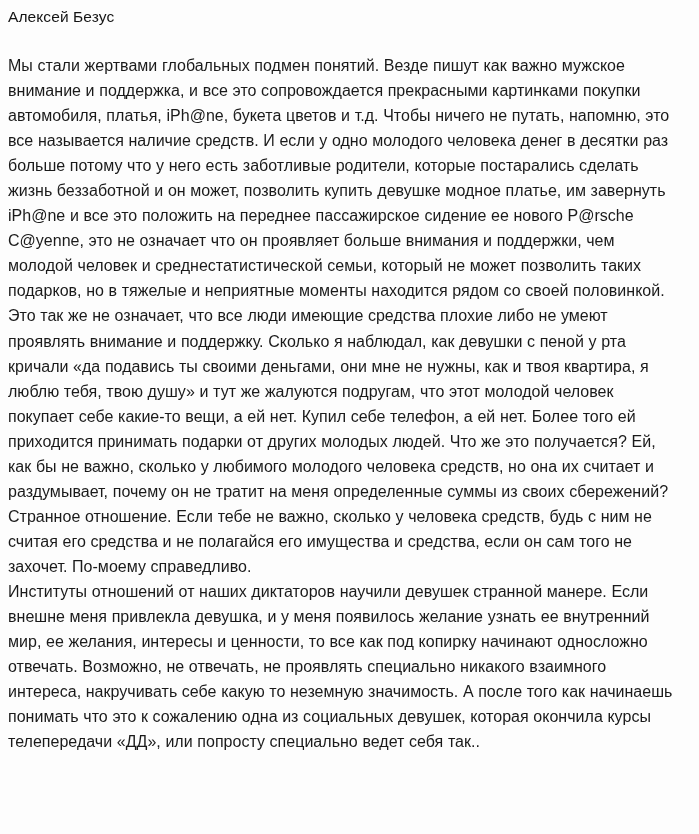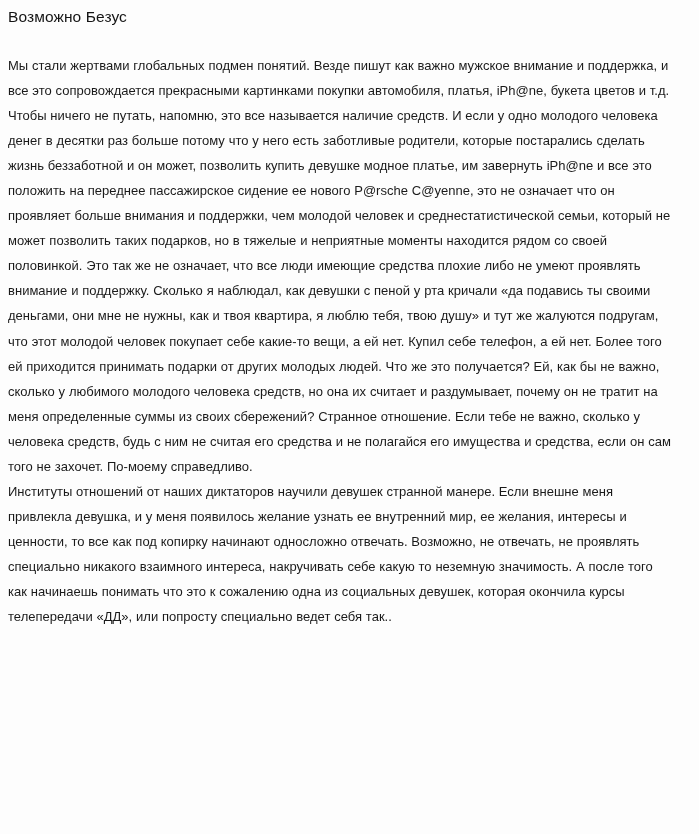--- a/index.html
+++ b/index.html
@@ -30,35 +30,35 @@
     margin: 0 0 0 0;
     padding-top: 2px;
     letter-spacing: 0.1px;
     white-space: nowrap;
   }
   .article-body {
     margin-top: 26px;
   }
   .article-body p {
     margin: 0;
-    font-size: 13px;
+    font-size: 16px;
     line-height: 25.05px;
     color: #1a1a1a;
     text-align: left;
     letter-spacing: 0.02px;
     word-spacing: 0.15px;
     hyphens: none;
     -webkit-hyphens: none;
   }
 </style>
 </head>
 <body>
 
 <div class="page">
 
-  <h1 class="article-title">Возможно Безус</h1>
+  <h1 class="article-title">Алексей Безус</h1>
 
   <div class="article-body">
     <p>Мы стали жертвами глобальных подмен понятий. Везде пишут как важно мужское внимание и поддержка, и все это сопровождается прекрасными картинками покупки автомобиля, платья, iPh@ne, букета цветов и т.д. Чтобы ничего не путать, напомню, это все называется наличие средств. И если у одно молодого человека денег в десятки раз больше потому что у него есть заботливые родители, которые постарались сделать жизнь беззаботной и он может, позволить купить девушке модное платье, им завернуть iPh@ne и все это положить на переднее пассажирское сидение ее нового P@rsche C@yenne, это не означает что он проявляет больше внимания и поддержки, чем молодой человек и среднестатистической семьи, который не может позволить таких подарков, но в тяжелые и неприятные моменты находится рядом со своей половинкой. Это так же не означает, что все люди имеющие средства плохие либо не умеют проявлять внимание и поддержку. Сколько я наблюдал, как девушки с пеной у рта кричали «да подавись ты своими деньгами, они мне не нужны, как и твоя квартира, я люблю тебя, твою душу» и тут же жалуются подругам, что этот молодой человек покупает себе какие-то вещи, а ей нет. Купил себе телефон, а ей нет. Более того ей приходится принимать подарки от других молодых людей. Что же это получается? Ей, как бы не важно, сколько у любимого молодого человека средств, но она их считает и раздумывает, почему он не тратит на меня определенные суммы из своих сбережений? Странное отношение. Если тебе не важно, сколько у человека средств, будь с ним не считая его средства и не полагайся его имущества и средства, если он сам того не захочет. По-моему справедливо.</p>
     <p>Институты отношений от наших диктаторов научили девушек странной манере. Если внешне меня привлекла девушка, и у меня появилось желание узнать ее внутренний мир, ее желания, интересы и ценности, то все как под копирку начинают односложно отвечать. Возможно, не отвечать, не проявлять специально никакого взаимного интереса, накручивать себе какую то неземную значимость. А после того как начинаешь понимать что это к сожалению одна из социальных девушек, которая окончила курсы телепередачи «ДД», или попросту специально ведет себя так..</p>
   </div>
 
 </div>
 
 </body></html>

